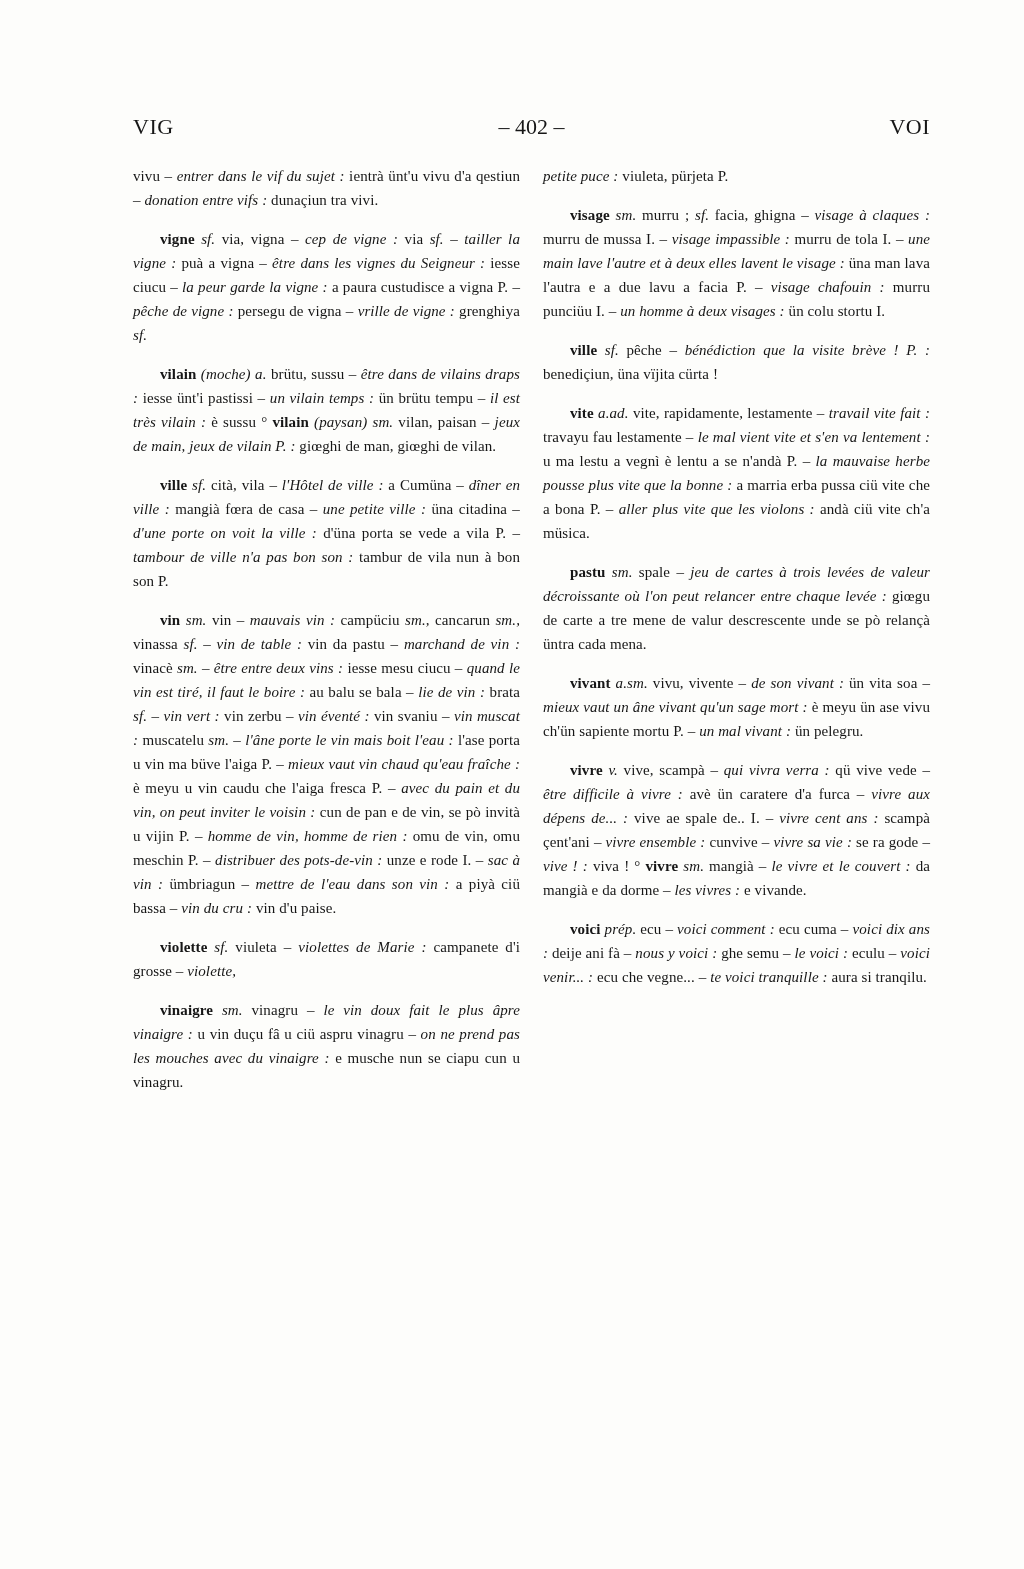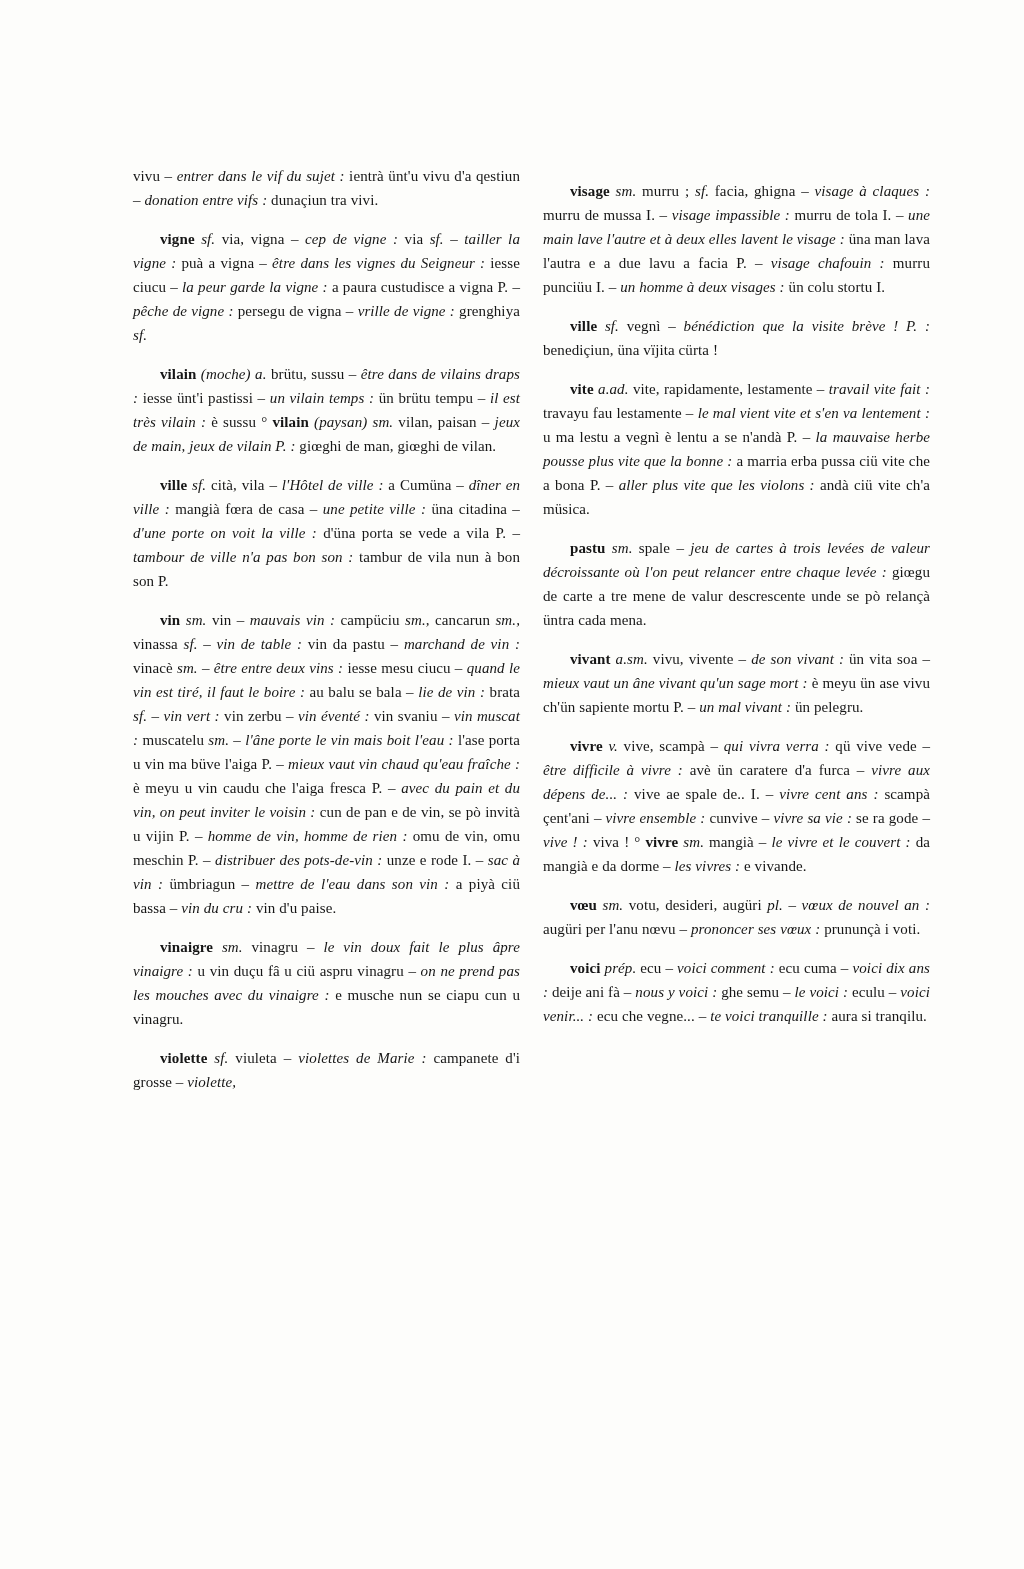--- a/index.html
+++ b/index.html
@@ -38,34 +38,39 @@
   .col p.entry { text-indent: 27px; margin-top: 15px; }
   .col p.cont { text-indent: 0; }
   .hw { font-weight: bold; }
   .it { font-style: italic; }
   .ro { font-style: normal; }
 </style>
 </head>
 <body>
 
 <div class="page">
+  <div class="running-head">
+    <span class="guide-word">VIG</span>
+    <span class="page-number">– 402 –</span>
+    <span class="guide-word">VOI</span>
+  </div>
   <div class="columns">
     <div class="col">
         <p class="cont"><span class="ro">vivu – </span><span class="it">entrer dans le vif du sujet : </span><span class="ro">ientrà ünt'u vivu d'a qestiun – </span><span class="it">donation entre vifs : </span><span class="ro">dunaçiun tra vivi.</span></p>
         <p class="entry"><span class="hw">vigne</span><span class="it"> sf.</span><span class="ro"> via, vigna – </span><span class="it">cep de vigne : </span><span class="ro">via </span><span class="it">sf.</span><span class="ro"> – </span><span class="it">tailler la vigne : </span><span class="ro">puà a vigna – </span><span class="it">être dans les vignes du Seigneur : </span><span class="ro">iesse ciucu – </span><span class="it">la peur garde la vigne : </span><span class="ro">a paura custudisce a vigna P. – </span><span class="it">pêche de vigne : </span><span class="ro">persegu de vigna – </span><span class="it">vrille de vigne : </span><span class="ro">grenghiya </span><span class="it">sf.</span></p>
         <p class="entry"><span class="hw">vilain</span><span class="it"> (moche) a.</span><span class="ro"> brütu, sussu – </span><span class="it">être dans de vilains draps : </span><span class="ro">iesse ünt'i pastissi – </span><span class="it">un vilain temps : </span><span class="ro">ün brütu tempu – </span><span class="it">il est très vilain : </span><span class="ro">è sussu ° </span><span class="hw">vilain</span><span class="it"> (paysan) sm.</span><span class="ro"> vilan, paisan – </span><span class="it">jeux de main, jeux de vilain P. : </span><span class="ro">giœghi de man, giœghi de vilan.</span></p>
         <p class="entry"><span class="hw">ville</span><span class="it"> sf.</span><span class="ro"> cità, vila – </span><span class="it">l'Hôtel de ville : </span><span class="ro">a Cumüna – </span><span class="it">dîner en ville : </span><span class="ro">mangià fœra de casa – </span><span class="it">une petite ville : </span><span class="ro">üna citadina – </span><span class="it">d'une porte on voit la ville : </span><span class="ro">d'üna porta se vede a vila P. – </span><span class="it">tambour de ville n'a pas bon son : </span><span class="ro">tambur de vila nun à bon son P.</span></p>
         <p class="entry"><span class="hw">vin</span><span class="it"> sm.</span><span class="ro"> vin – </span><span class="it">mauvais vin : </span><span class="ro">campüciu </span><span class="it">sm.,</span><span class="ro"> cancarun </span><span class="it">sm.,</span><span class="ro"> vinassa </span><span class="it">sf.</span><span class="ro"> – </span><span class="it">vin de table : </span><span class="ro">vin da pastu – </span><span class="it">marchand de vin : </span><span class="ro">vinacè </span><span class="it">sm.</span><span class="ro"> – </span><span class="it">être entre deux vins : </span><span class="ro">iesse mesu ciucu – </span><span class="it">quand le vin est tiré, il faut le boire : </span><span class="ro">au balu se bala – </span><span class="it">lie de vin : </span><span class="ro">brata </span><span class="it">sf.</span><span class="ro"> – </span><span class="it">vin vert : </span><span class="ro">vin zerbu – </span><span class="it">vin éventé : </span><span class="ro">vin svaniu – </span><span class="it">vin muscat : </span><span class="ro">muscatelu </span><span class="it">sm.</span><span class="ro"> – </span><span class="it">l'âne porte le vin mais boit l'eau : </span><span class="ro">l'ase porta u vin ma büve l'aiga P. – </span><span class="it">mieux vaut vin chaud qu'eau fraîche : </span><span class="ro">è meyu u vin caudu che l'aiga fresca P. – </span><span class="it">avec du pain et du vin, on peut inviter le voisin : </span><span class="ro">cun de pan e de vin, se pò invità u vijin P. – </span><span class="it">homme de vin, homme de rien : </span><span class="ro">omu de vin, omu meschin P. – </span><span class="it">distribuer des pots-de-vin : </span><span class="ro">unze e rode I. – </span><span class="it">sac à vin : </span><span class="ro">ümbriagun – </span><span class="it">mettre de l'eau dans son vin : </span><span class="ro">a piyà ciü bassa – </span><span class="it">vin du cru : </span><span class="ro">vin d'u paise.</span></p>
+        <p class="entry"><span class="hw">violette</span><span class="it"> sf.</span><span class="ro"> viuleta – </span><span class="it">violettes de Marie : </span><span class="ro">campanete d'i grosse – </span><span class="it">violette,</span></p>
         <p class="entry"><span class="hw">vinaigre</span><span class="it"> sm.</span><span class="ro"> vinagru – </span><span class="it">le vin doux fait le plus âpre vinaigre : </span><span class="ro">u vin duçu fâ u ciü aspru vinagru – </span><span class="it">on ne prend pas les mouches avec du vinaigre : </span><span class="ro">e musche nun se ciapu cun u vinagru.</span></p>
-        <p class="entry"><span class="hw">violette</span><span class="it"> sf.</span><span class="ro"> viuleta – </span><span class="it">violettes de Marie : </span><span class="ro">campanete d'i grosse – </span><span class="it">violette,</span></p>
       </div>
     <div class="col">
+        <p class="cont"><span class="it">petite puce : </span><span class="ro">viuleta, pürjeta P.</span></p>
         <p class="entry"><span class="hw">visage</span><span class="it"> sm.</span><span class="ro"> murru ; </span><span class="it">sf.</span><span class="ro"> facia, ghigna – </span><span class="it">visage à claques : </span><span class="ro">murru de mussa I. – </span><span class="it">visage impassible : </span><span class="ro">murru de tola I. – </span><span class="it">une main lave l'autre et à deux elles lavent le visage : </span><span class="ro">üna man lava l'autra e a due lavu a facia P. – </span><span class="it">visage chafouin : </span><span class="ro">murru punciüu I. – </span><span class="it">un homme à deux visages : </span><span class="ro">ün colu stortu I.</span></p>
-        <p class="entry"><span class="hw">ville</span><span class="it"> sf.</span><span class="ro"> vegnì – </span><span class="it">bénédiction que la visite brève ! P. : </span><span class="ro">benediçiun, üna vïjita cürta !</span></p>
+        <p class="entry"><span class="hw">ville</span><span class="it"> sf.</span><span class="ro"> pêche – </span><span class="it">bénédiction que la visite brève ! P. : </span><span class="ro">benediçiun, üna vïjita cürta !</span></p>
         <p class="entry"><span class="hw">vite</span><span class="it"> a.ad.</span><span class="ro"> vite, rapidamente, lestamente – </span><span class="it">travail vite fait : </span><span class="ro">travayu fau lestamente – </span><span class="it">le mal vient vite et s'en va lentement : </span><span class="ro">u ma lestu a vegnì è lentu a se n'andà P. – </span><span class="it">la mauvaise herbe pousse plus vite que la bonne : </span><span class="ro">a marria erba pussa ciü vite che a bona P. – </span><span class="it">aller plus vite que les violons : </span><span class="ro">andà ciü vite ch'a müsica.</span></p>
         <p class="entry"><span class="hw">pastu</span><span class="it"> sm.</span><span class="ro"> spale – </span><span class="it">jeu de cartes à trois levées de valeur décroissante où l'on peut relancer entre chaque levée : </span><span class="ro">giœgu de carte a tre mene de valur descrescente unde se pò relançà üntra cada mena.</span></p>
         <p class="entry"><span class="hw">vivant</span><span class="it"> a.sm.</span><span class="ro"> vivu, vivente – </span><span class="it">de son vivant : </span><span class="ro">ün vita soa – </span><span class="it">mieux vaut un âne vivant qu'un sage mort : </span><span class="ro">è meyu ün ase vivu ch'ün sapiente mortu P. – </span><span class="it">un mal vivant : </span><span class="ro">ün pelegru.</span></p>
         <p class="entry"><span class="hw">vivre</span><span class="it"> v.</span><span class="ro"> vive, scampà – </span><span class="it">qui vivra verra : </span><span class="ro">qü vive vede – </span><span class="it">être difficile à vivre : </span><span class="ro">avè ün caratere d'a furca – </span><span class="it">vivre aux dépens de... : </span><span class="ro">vive ae spale de.. I. – </span><span class="it">vivre cent ans : </span><span class="ro">scampà çent'ani – </span><span class="it">vivre ensemble : </span><span class="ro">cunvive – </span><span class="it">vivre sa vie : </span><span class="ro">se ra gode – </span><span class="it">vive ! : </span><span class="ro">viva ! ° </span><span class="hw">vivre</span><span class="it"> sm.</span><span class="ro"> mangià – </span><span class="it">le vivre et le couvert : </span><span class="ro">da mangià e da dorme – </span><span class="it">les vivres : </span><span class="ro">e vivande.</span></p>
-        <p class="entry"><span class="hw">vœu</span><span class="it"> sm.</span><span class="ro"> votu, desideri, augüri </span><span class="it">pl.</span><span class="ro"> – </span><span class="it">vœux de nouvel an : </span><span class="ro">augüri per l'anu nœvu – </span><span class="it">prononcer ses vœux : </span><span class="ro">prununçà i voti.</span></p>
         <p class="entry"><span class="hw">voici</span><span class="it"> prép.</span><span class="ro"> ecu – </span><span class="it">voici comment : </span><span class="ro">ecu cuma – </span><span class="it">voici dix ans : </span><span class="ro">deije ani fà – </span><span class="it">nous y voici : </span><span class="ro">ghe semu – </span><span class="it">le voici : </span><span class="ro">eculu – </span><span class="it">voici venir... : </span><span class="ro">ecu che vegne... – </span><span class="it">te voici tranquille : </span><span class="ro">aura si tranqilu.</span></p>
       </div>
   </div>
 </div>
 
 </body></html>

